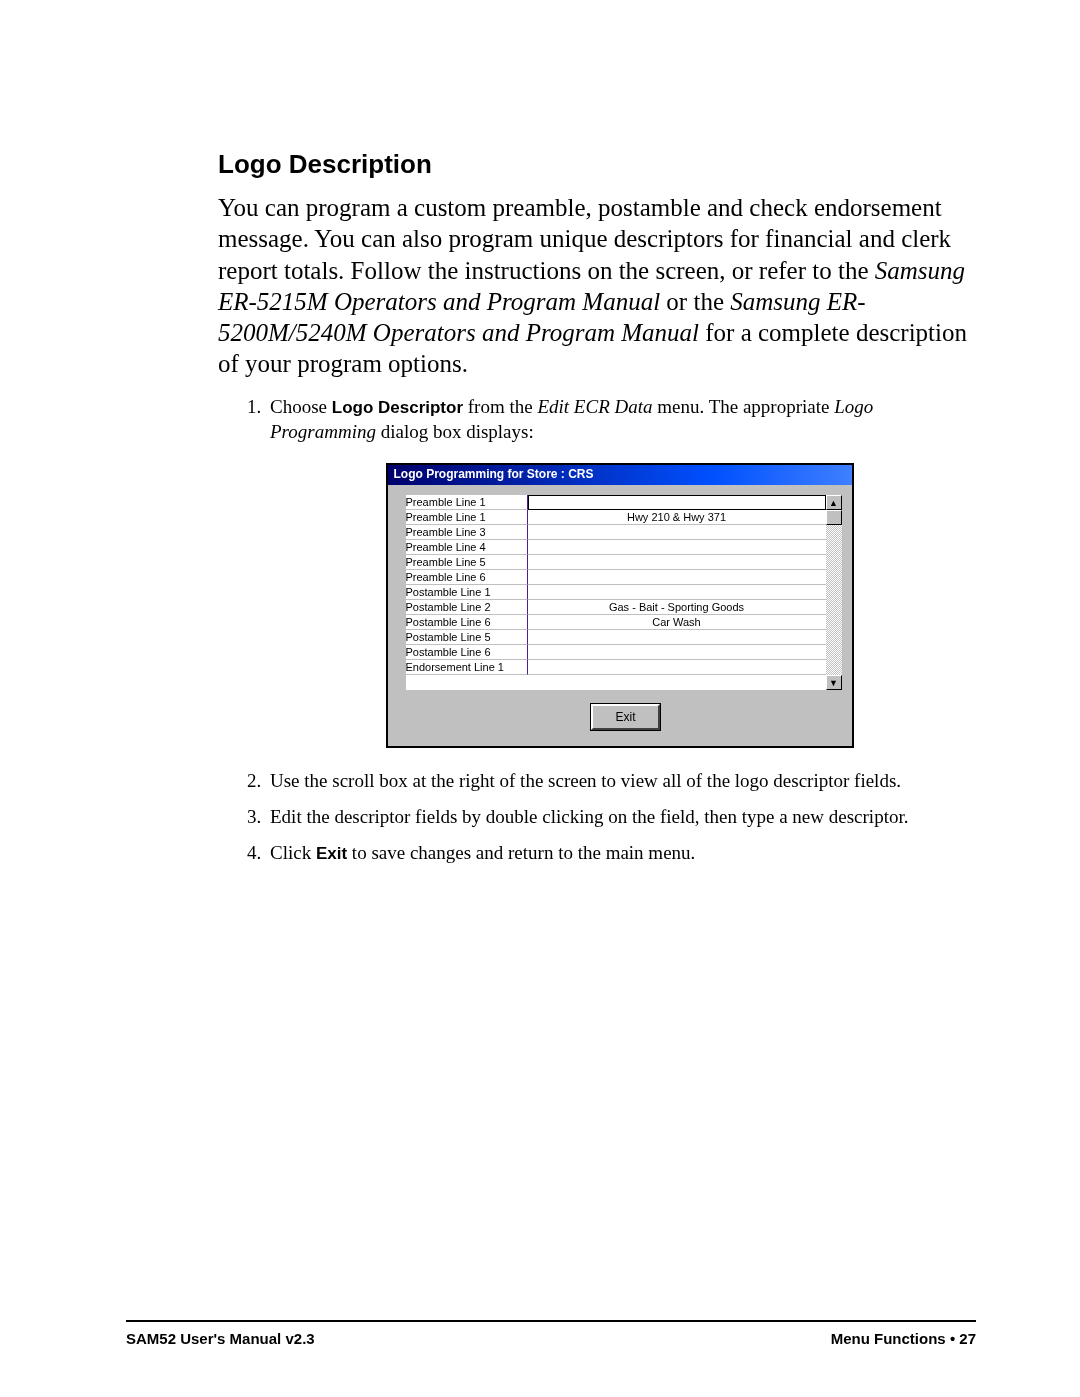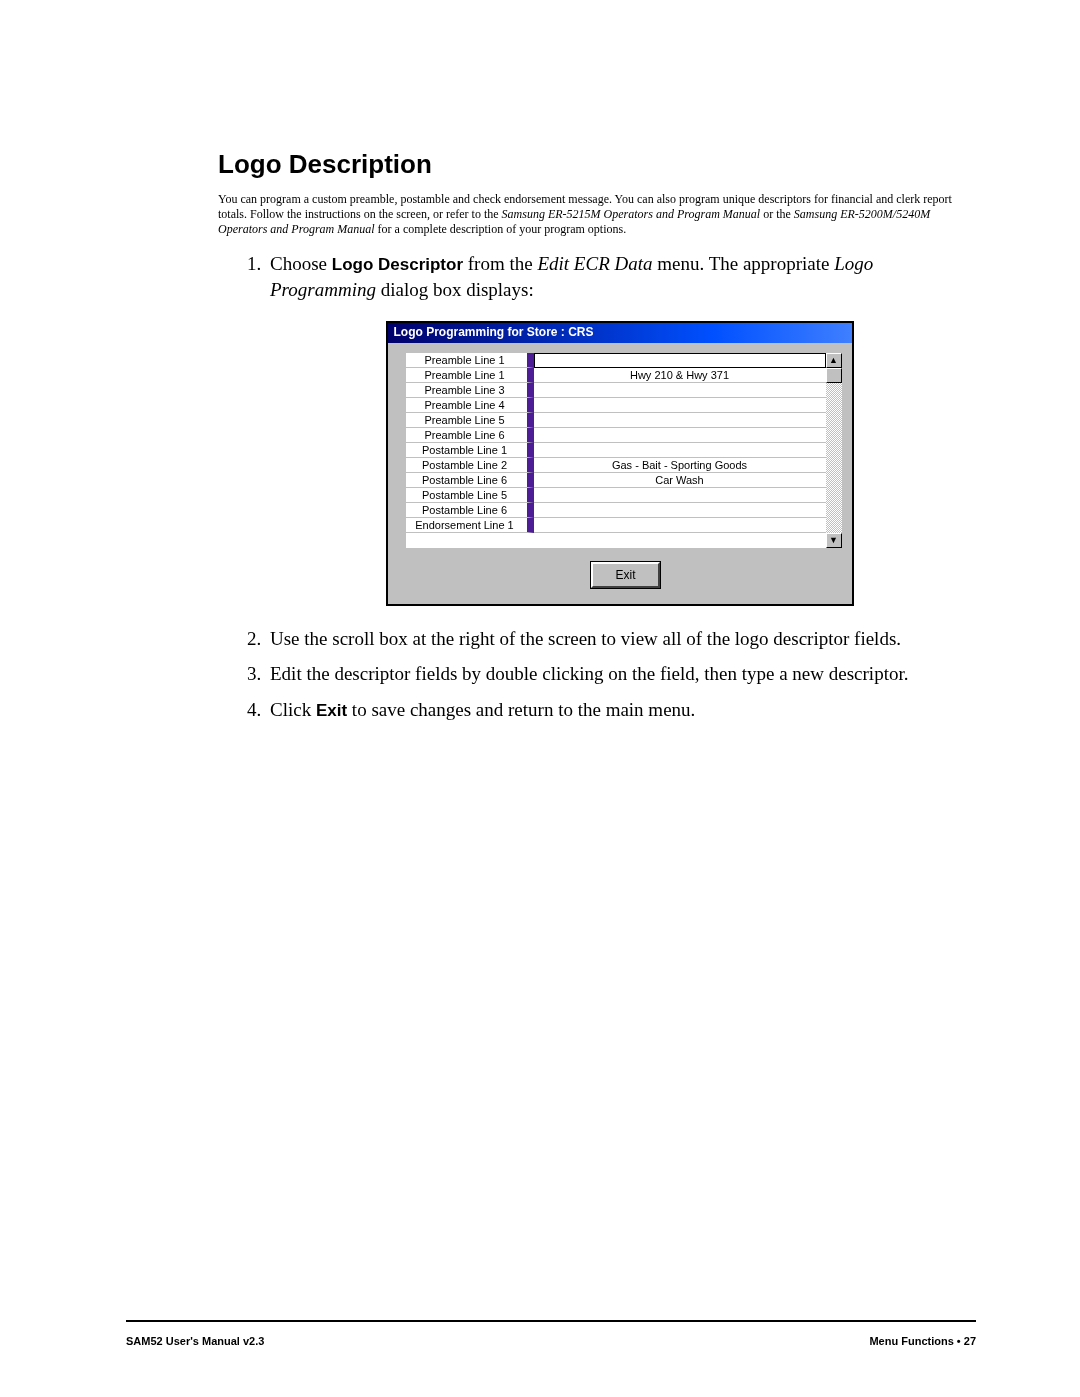--- a/index.html
+++ b/index.html
@@ -15,21 +15,21 @@
   .page {
     padding: 145px 103px 0 218px;
   }
   h2 {
     font-family: Arial, Helvetica, sans-serif;
     font-weight: bold;
     font-size: 26px;
     margin: 4px 0 12px 0;
   }
   p.intro {
-    font-size: 12px;
+    font-size: 25px;
     line-height: 1.25;
     margin: 0 0 14px 0;
   }
   p.intro em { font-style: italic; }
   ol.steps {
     font-size: 19px;
     line-height: 1.35;
     margin: 8px;
     padding-left: 40px;
   }
@@ -78,23 +78,23 @@
   }
   .row {
     display: flex;
     height: 15px;
     font-family: "MS Sans Serif", Arial, sans-serif;
     font-size: 11px;
     line-height: 15px;
   }
   .cell-label {
     width: 118px;
-    border-right: 7px solid #4c1d95;
+    border-right: 1px solid #4c1d95;
     border-bottom: 1px solid #c0c0c0;
-    text-align: center;
+    text-align: left;
     padding-right: 3px;
     white-space: nowrap;
     overflow: hidden;
   }
   .cell-value {
     flex: 1;
     border-bottom: 1px solid #c0c0c0;
     text-align: center;
     padding: 0 4px;
     white-space: nowrap;
@@ -169,21 +169,21 @@
   }
   .footer {
     position: absolute;
     left: 126px;
     right: 104px;
     bottom: 50px;
     display: flex;
     justify-content: space-between;
     font-family: Arial, Helvetica, sans-serif;
     font-weight: bold;
-    font-size: 11px;
+    font-size: 15px;
   }
   .footer .dot { font-family: Arial, sans-serif; }
 </style>
 </head>
 <body>
 
 <div class="page">
   <h2>Logo Description</h2>
 
   <p class="intro">

